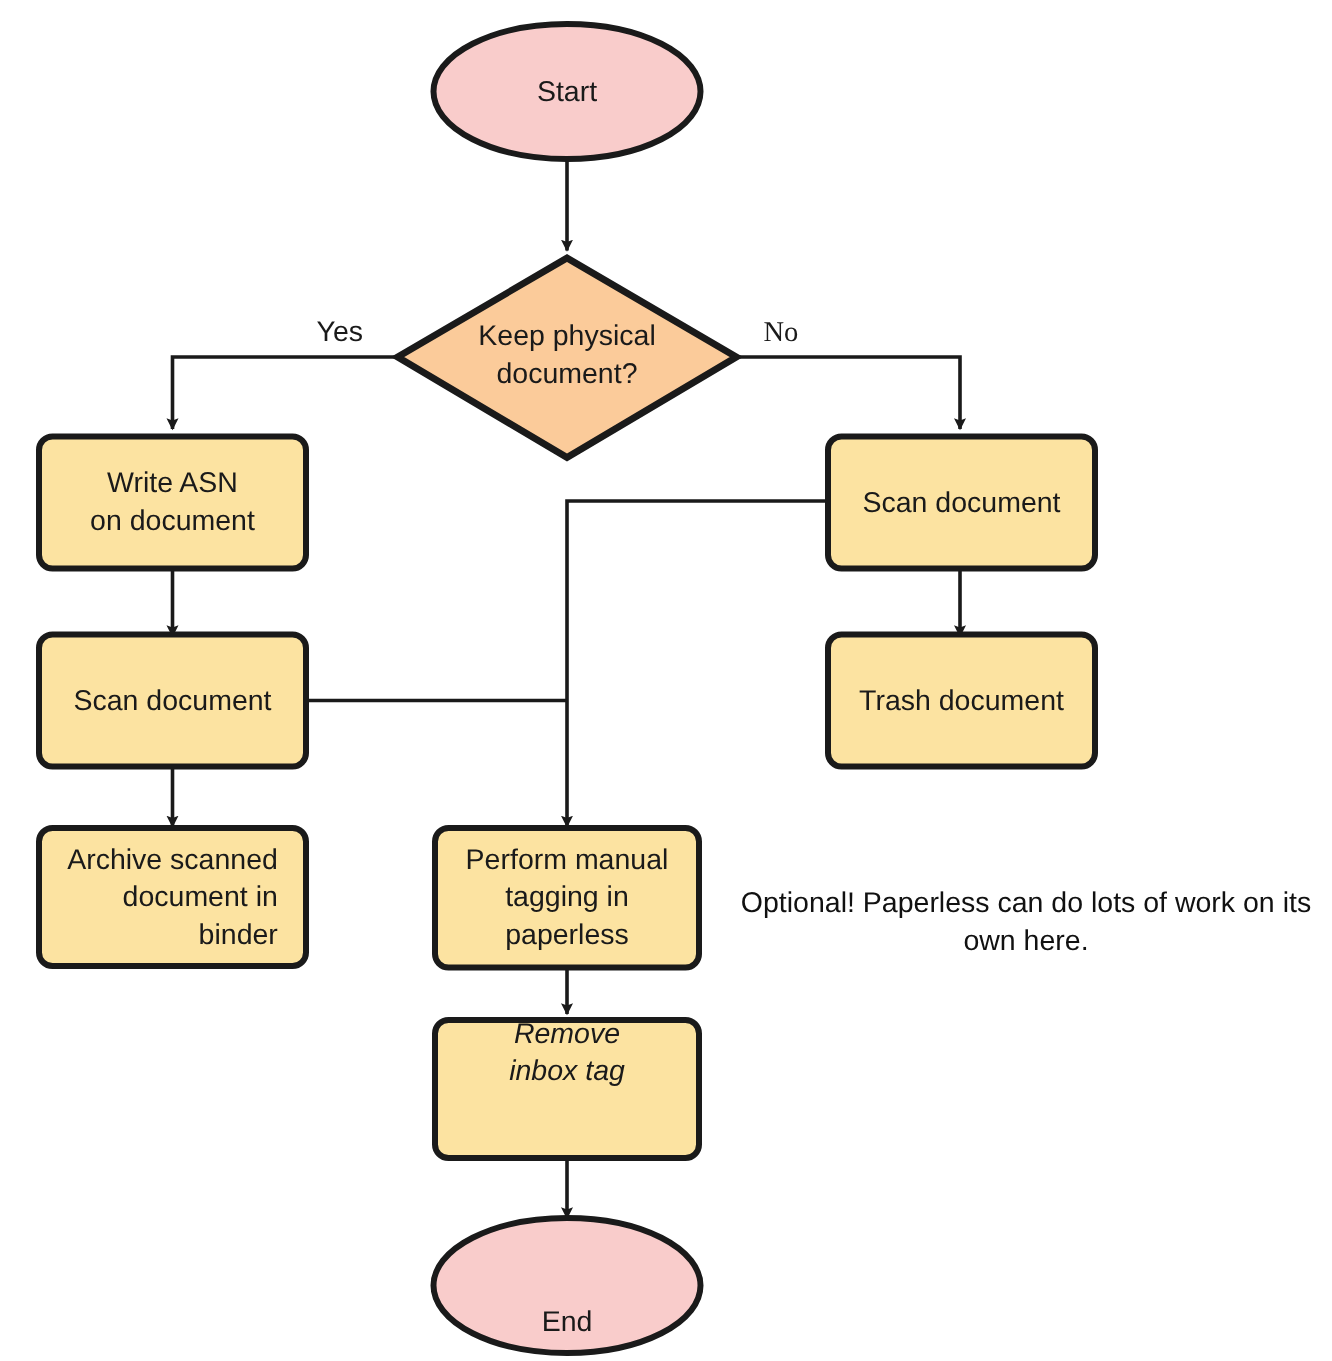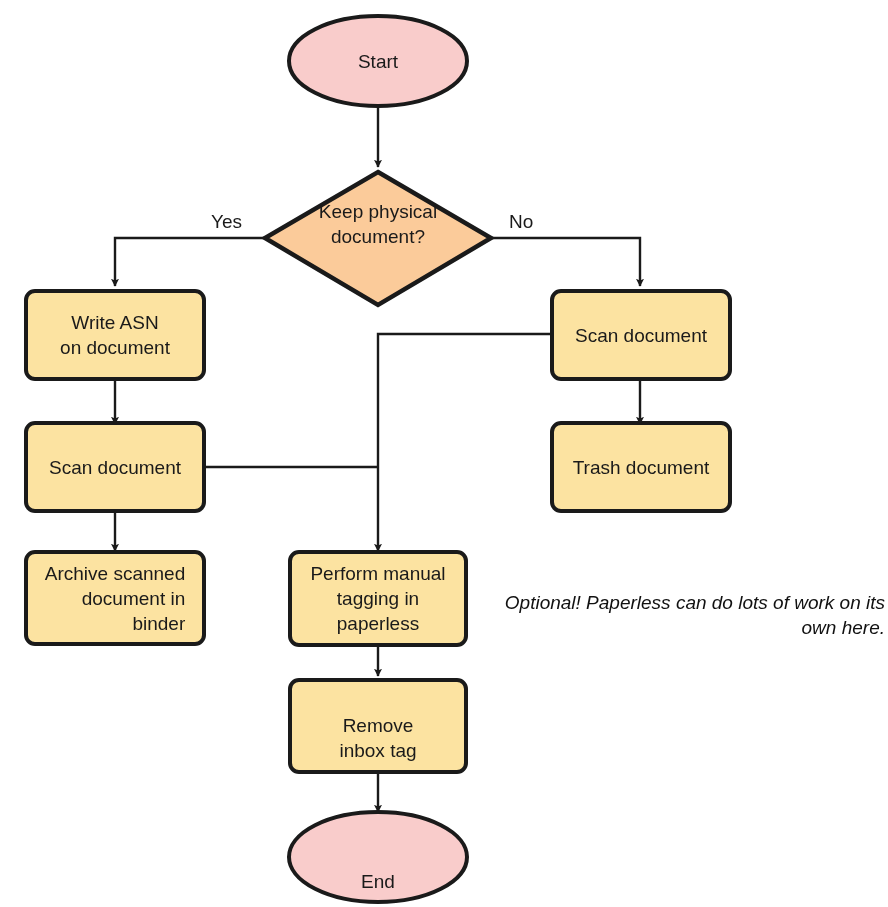--- a/index.html
+++ b/index.html
@@ -45,24 +45,23 @@
     color: #1a1a1a;
     font-family: "Liberation Sans", sans-serif;
     font-size: 19px;
     line-height: 22px;
     white-space: nowrap;
   }
   .note-text {
     position: absolute;
     color: #111111;
     font-family: "Liberation Sans", sans-serif;
-    font-style: italic;
     font-size: 19px;
     line-height: 25px;
-    text-align: right;
+    text-align: center;
   }
 </style>
 </head>
 <body>
 
 <div id="flow-root">
 
   <svg id="flow-svg" viewBox="0 0 888 907">
     <defs>
       <marker id="arrowhead" markerWidth="10" markerHeight="10" refX="7.2" refY="4" orient="auto" markerUnits="userSpaceOnUse">
@@ -109,44 +108,44 @@
 
     <rect x="290" y="552" width="176" height="93" rx="9" ry="9" fill="#FCE3A1" stroke="#1a1a1a" stroke-width="4"></rect>
 
     <rect x="290" y="680" width="176" height="92" rx="9" ry="9" fill="#FCE3A1" stroke="#1a1a1a" stroke-width="4"></rect>
 
     <ellipse cx="378" cy="857" rx="89" ry="45" fill="#F9CCCB" stroke="#1a1a1a" stroke-width="4"></ellipse>
   </svg>
 
   <div class="node-label" style="left:289px; top:16px; width:178px; height:90px;">Start</div>
 
-  <div class="node-label" style="left:265px; top:179px; width:226px; height:90px;">Keep physical
+  <div class="node-label" style="left:265px; top:192px; width:226px; height:90px;">Keep physical
 document?</div>
 
   <div class="node-label" style="left:26px; top:291px; width:178px; height:88px;text-align:center;">Write ASN
 on document</div>
 
   <div class="node-label" style="left:26px; top:423px; width:178px; height:88px;">Scan document</div>
 
   <div class="node-label" style="left:26px; top:552px; width:178px; height:92px;text-align:right;">Archive scanned
 document in
 binder</div>
 
   <div class="node-label" style="left:552px; top:291px; width:178px; height:88px;">Scan document</div>
 
   <div class="node-label" style="left:290px; top:552px; width:176px; height:93px;">Perform manual
 tagging in
 paperless</div>
 
   <div class="node-label" style="left:552px; top:423px; width:178px; height:88px;">Trash document</div>
 
-  <div class="node-label" style="left:290px; top:692px; width:176px; height:92px;">Remove
+  <div class="node-label" style="left:290px; top:656px; width:176px; height:92px;font-style:italic;">Remove
 inbox tag</div>
 
   <div class="node-label" style="left:289px; top:836px; width:178px; height:90px;">End</div>
 
   <div class="edge-label" style="left:211px; top:211px;">Yes</div>
 
-  <div class="edge-label" style="left:509px; top:211px;">No</div>
+  <div class="edge-label" style="left:509px; top:211px;font-family:Liberation Serif, serif;">No</div>
 
   <div class="note-text" style="left:483px; top:590px; width:402px;">Optional! Paperless can do lots of work on its own here.</div>
 
 </div>
 
 </body></html>

